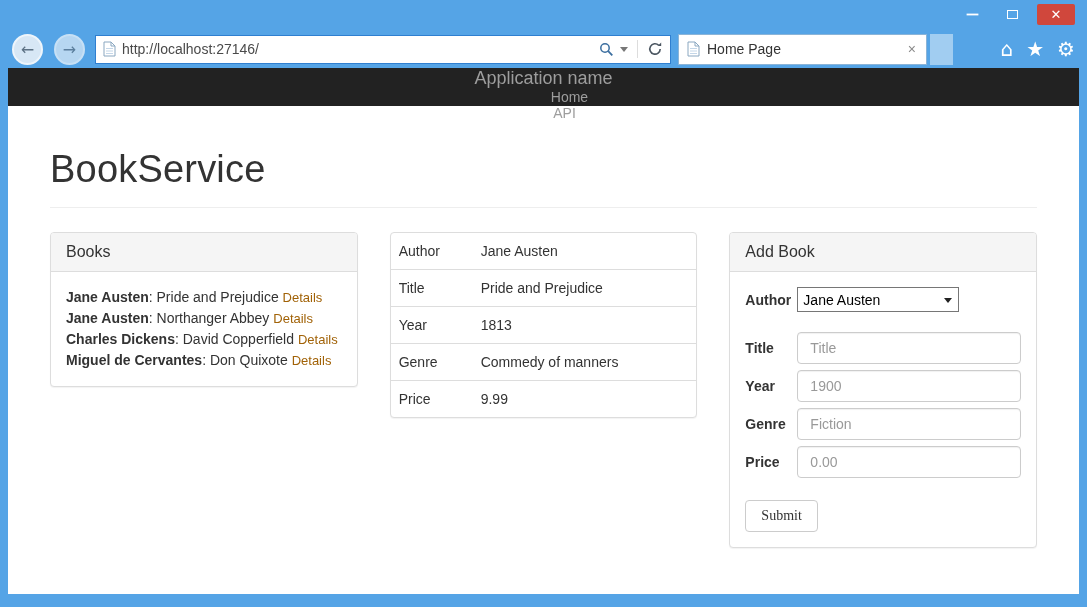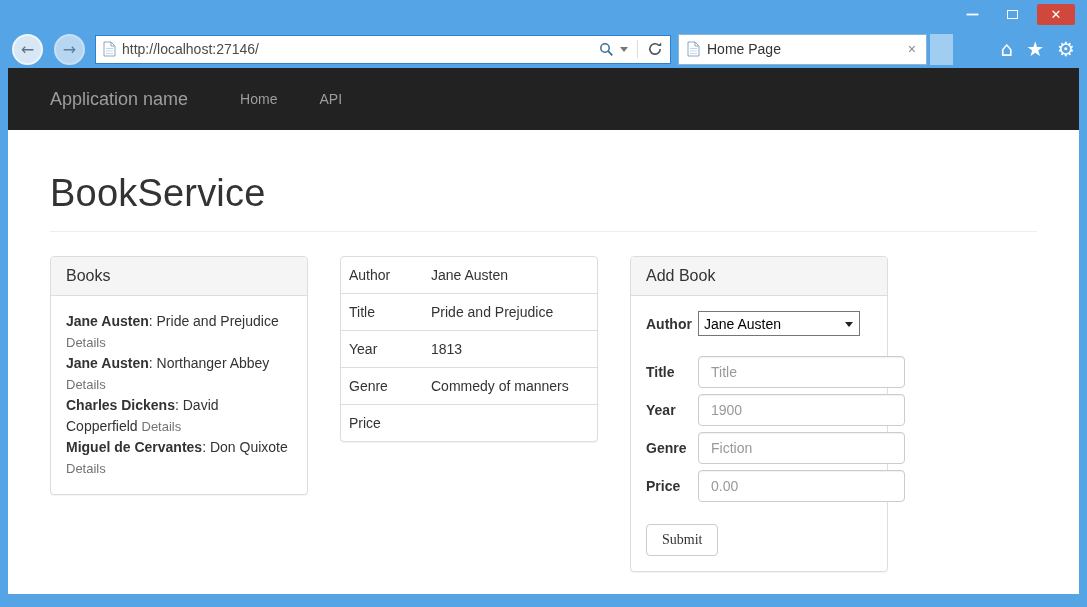--- a/index.html
+++ b/index.html
@@ -31,41 +31,41 @@
          display:flex; align-items:center; padding:0 8px; gap:7px; }
   .tab-title { flex:1; font-size:14px; color:#333; }
   .tab-close { color:#8a8a8a; font-size:14px; padding:0 2px; }
   .newtab { width:23px; height:31px; background:rgba(255,255,255,.45); margin-left:3px; }
   .chrome-icons { margin-left:auto; display:flex; align-items:center; gap:13px; color:#fff; }
   .chrome-icons .uicon { font-family:"DejaVu Sans", sans-serif; font-size:20px; line-height:1; }
 
   
   .viewport { position:absolute; left:8px; right:8px; top:68px; bottom:13px; background:#fff; overflow:hidden; }
 
-  .site-navbar { height:62px; background:#222; display:flex; align-items:center; padding:0 42px; }
+  .site-navbar { height:38px; background:#222; display:flex; align-items:center; padding:0 42px;flex-direction:column; }
   .brand { color:#9d9d9d; font-size:18px; }
   .site-link { color:#9d9d9d; font-size:14px; }
   .site-link.first { margin-left:52px; }
   .site-link.second { margin-left:42px; }
 
   .page { padding:0 42px; }
   .page h1 { font-size:38px; font-weight:500; color:#333; margin:42px 0 16px; letter-spacing:.2px; }
   .page hr { border:none; border-top:1px solid #eee; margin:0 0 24px; }
 
   .panels { display:flex; gap:32px; align-items:flex-start; }
-  .panel { width:258px; background:#fff; border:1px solid #ddd; border-radius:4px;
+  .panel { width:308px; background:#fff; border:1px solid #ddd; border-radius:4px;
            box-shadow:0 1px 1px rgba(0,0,0,.05); }
   .panel-heading { background:#f5f5f5; border-bottom:1px solid #ddd; padding:10px 15px;
                    font-size:16px; color:#333; border-radius:3px 3px 0 0; }
   .panel-body { padding:15px; }
 
   
   .book-line { font-size:14px; color:#333; line-height:21px; }
   .book-line b { color:#333; }
-  a.details { color:#737373; text-decoration:none; font-size:13px; }
+  a.details { color:#a16207; text-decoration:none; font-size:13px; }
 
   
   .drow { display:flex; padding:10px 8px; font-size:14px; color:#333; border-bottom:1px solid #ddd; }
   .drow:last-child { border-bottom:none; }
   .dlabel { width:82px; flex:0 0 auto; }
   .dvalue { flex:1; }
 
   
   .form-row { display:flex; align-items:center; margin-bottom:6px; }
   .form-row.author { margin-bottom:20px; }
@@ -201,20 +201,21 @@
             <div class="drow">
               <div class="dlabel">Year</div>
               <div class="dvalue">1813</div>
             </div>
             <div class="drow">
               <div class="dlabel">Genre</div>
               <div class="dvalue">Commedy of manners</div>
             </div>
             <div class="drow">
               <div class="dlabel">Price</div>
+              <div class="dvalue">9.99</div>
             </div>
           </div>
         </div>
 
         <div class="panel">
           <div class="panel-heading">Add Book</div>
           <div class="panel-body">
 
             <div class="form-row author">
               <span class="flabel">Author</span>

